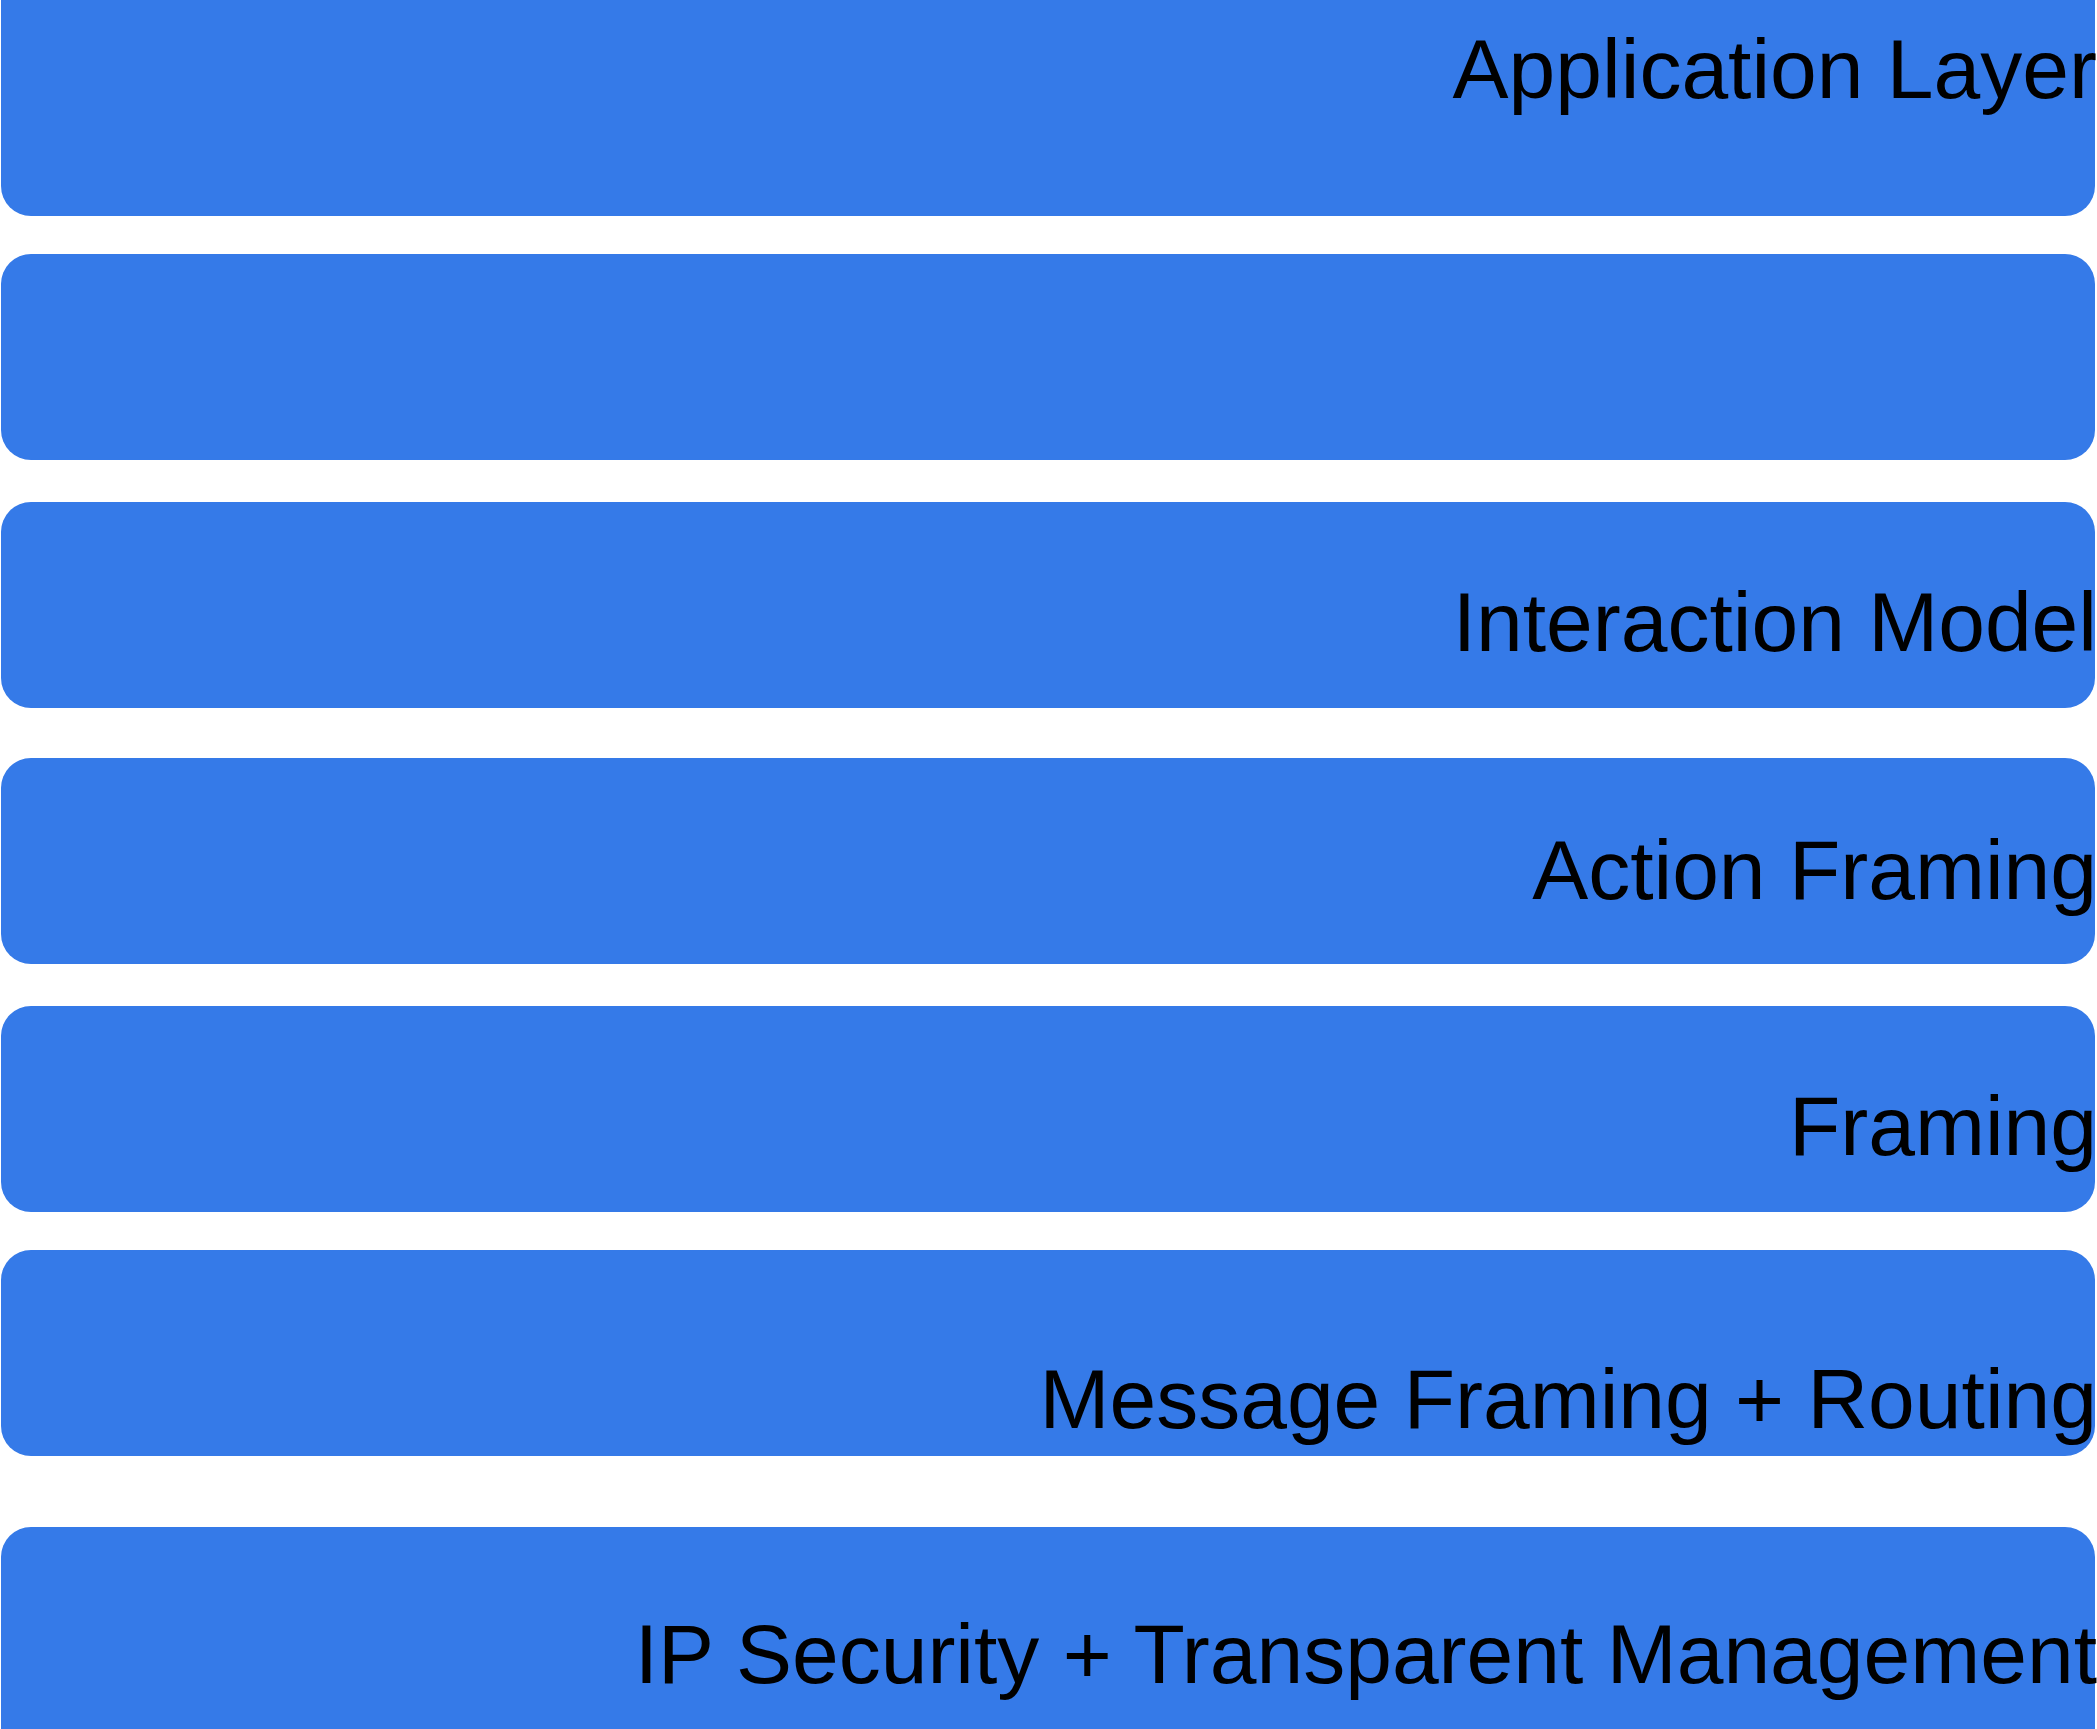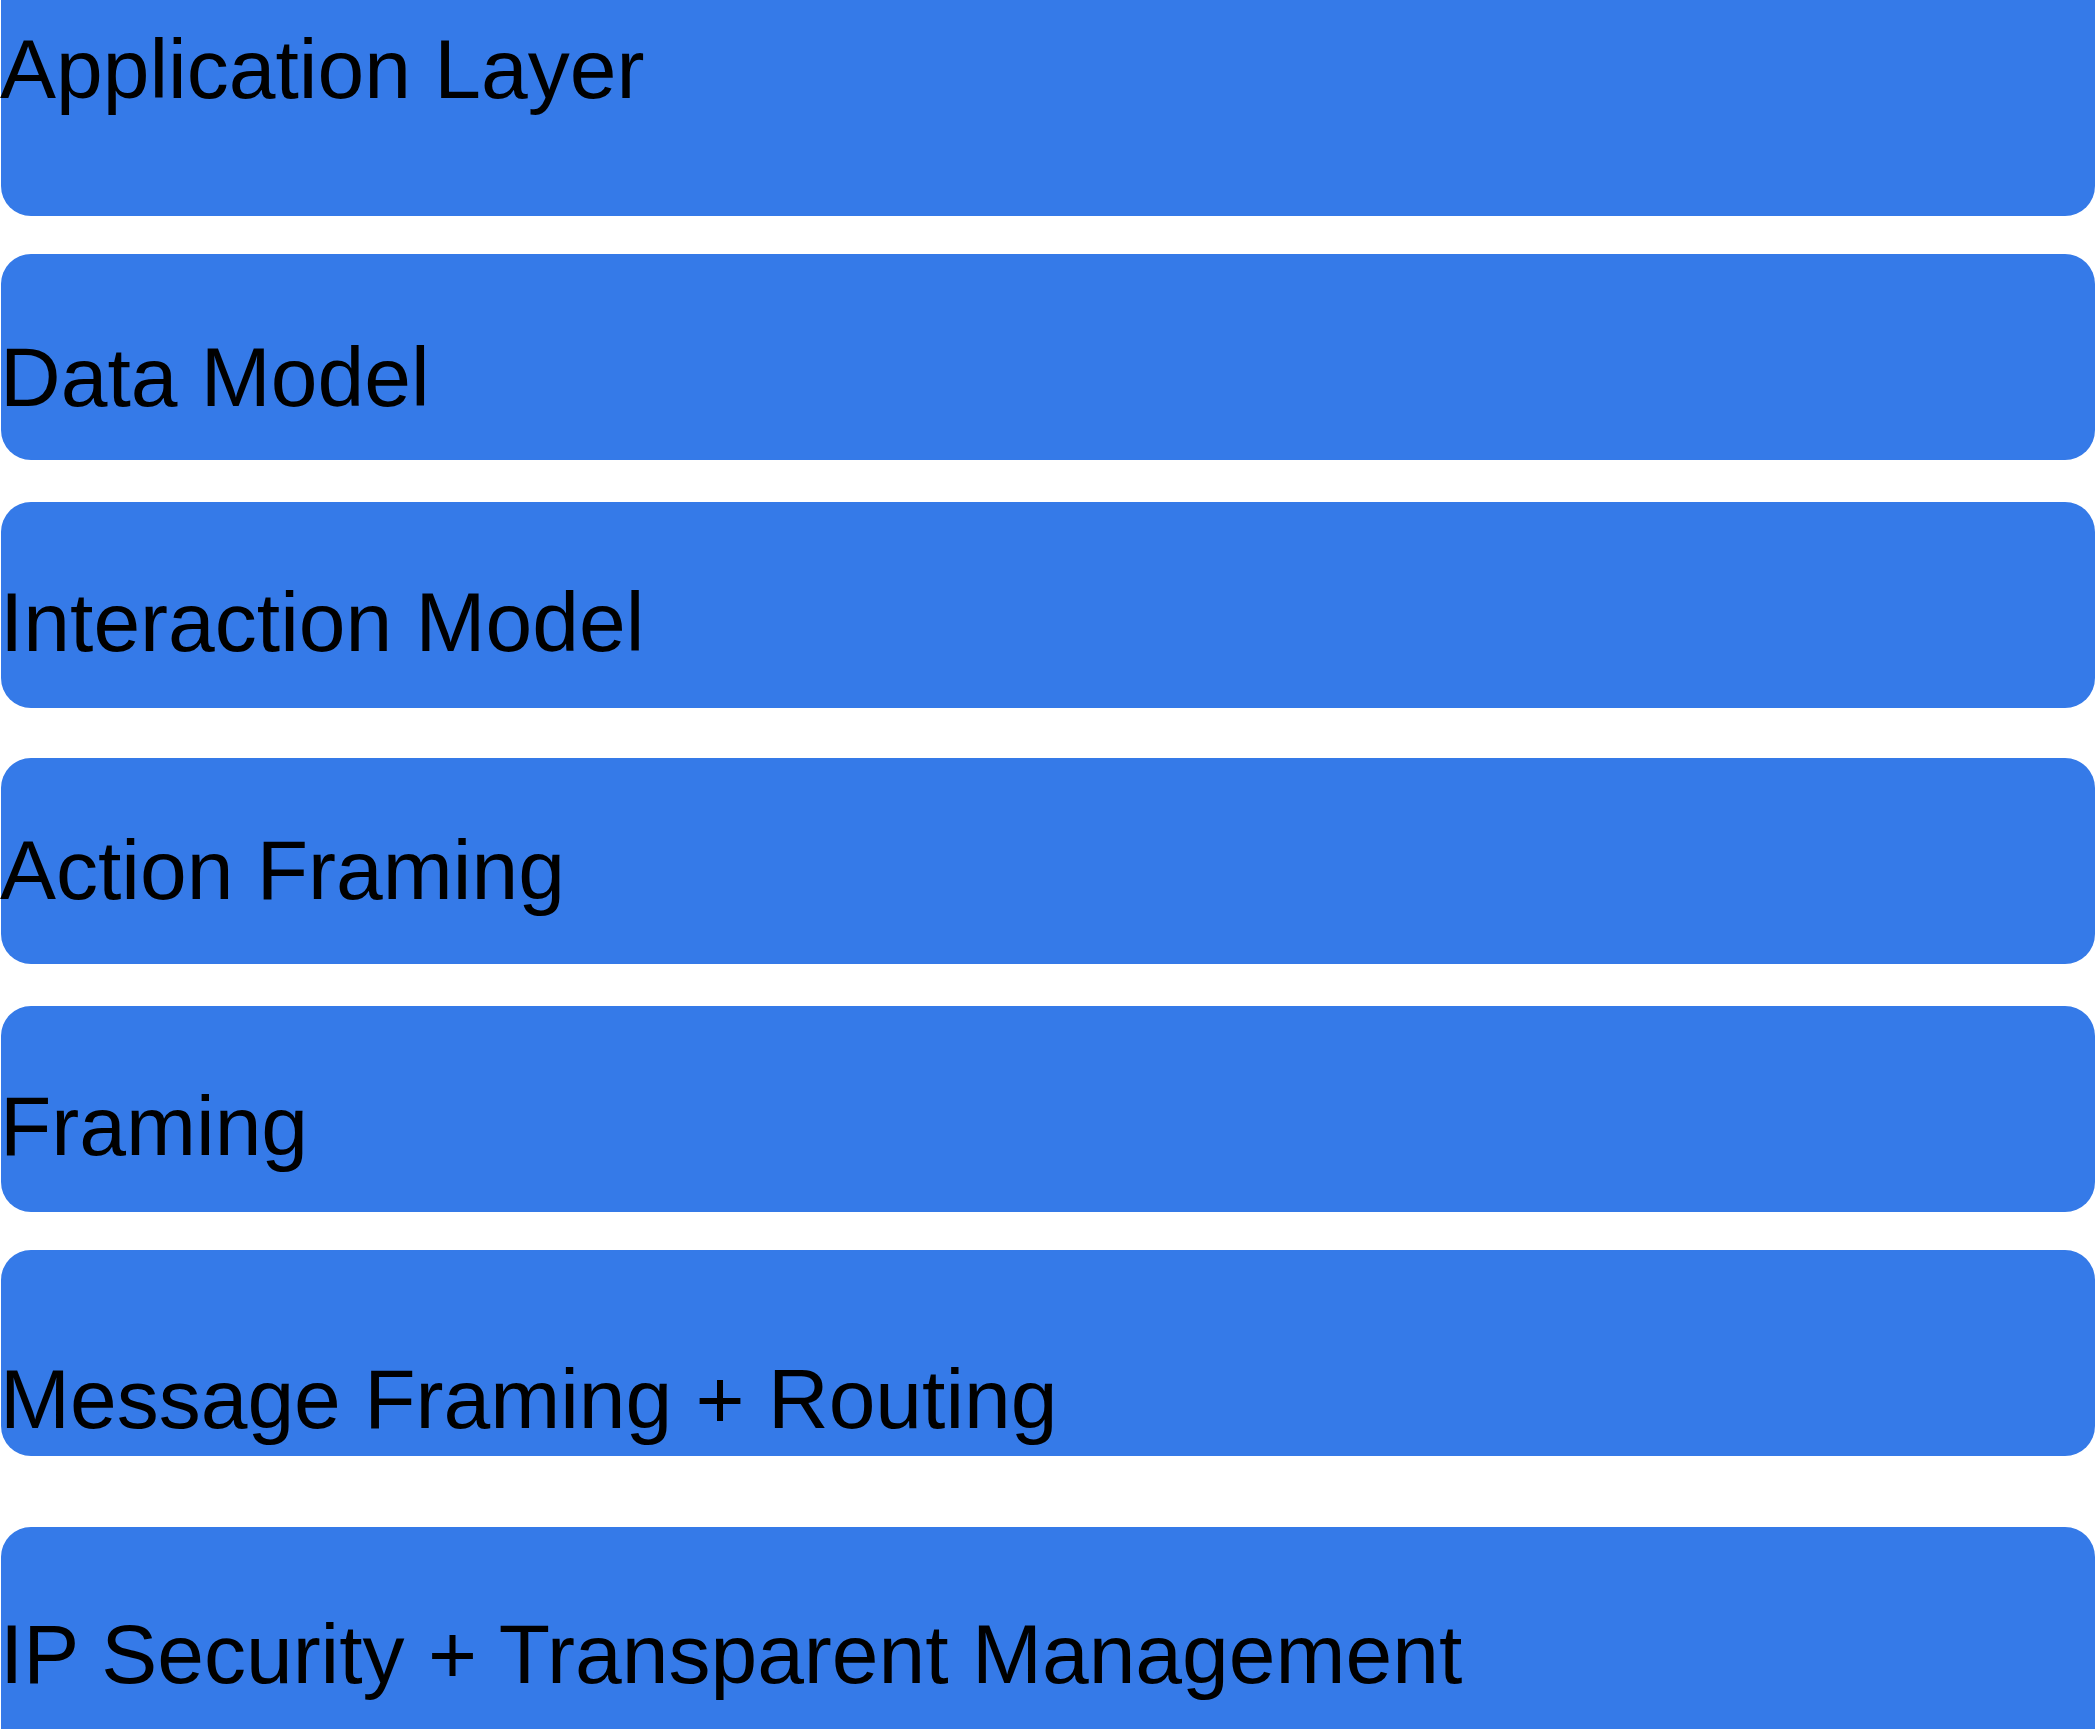--- a/index.html
+++ b/index.html
@@ -29,21 +29,21 @@
     height: 206px;
     background: #357ae8;
     border-radius: 30px;
     box-sizing: border-box;
   }
 
   .layer-label {
     position: absolute;
     left: 0;
     right: 0;
-    text-align: left;
+    text-align: right;
     color: #000000;
     font-family: "Liberation Sans", sans-serif;
     font-weight: 400;
     font-size: 84px;
     line-height: 84px;
     letter-spacing: 0px;
     white-space: nowrap;
   }
 
   
@@ -66,21 +66,20 @@
 </style>
 </head>
 <body>
 
 <div id="stack">
 
   <div class="layer-bar bar-1"></div>
   <div class="layer-label lbl-1">Application Layer</div>
 
   <div class="layer-bar bar-2"></div>
-  <div class="layer-label lbl-2">Data Model</div>
 
   <div class="layer-bar bar-3"></div>
   <div class="layer-label lbl-3">Interaction Model</div>
 
   <div class="layer-bar bar-4"></div>
   <div class="layer-label lbl-4">Action Framing</div>
 
   <div class="layer-bar bar-5"></div>
   <div class="layer-label lbl-5">Framing</div>
 

